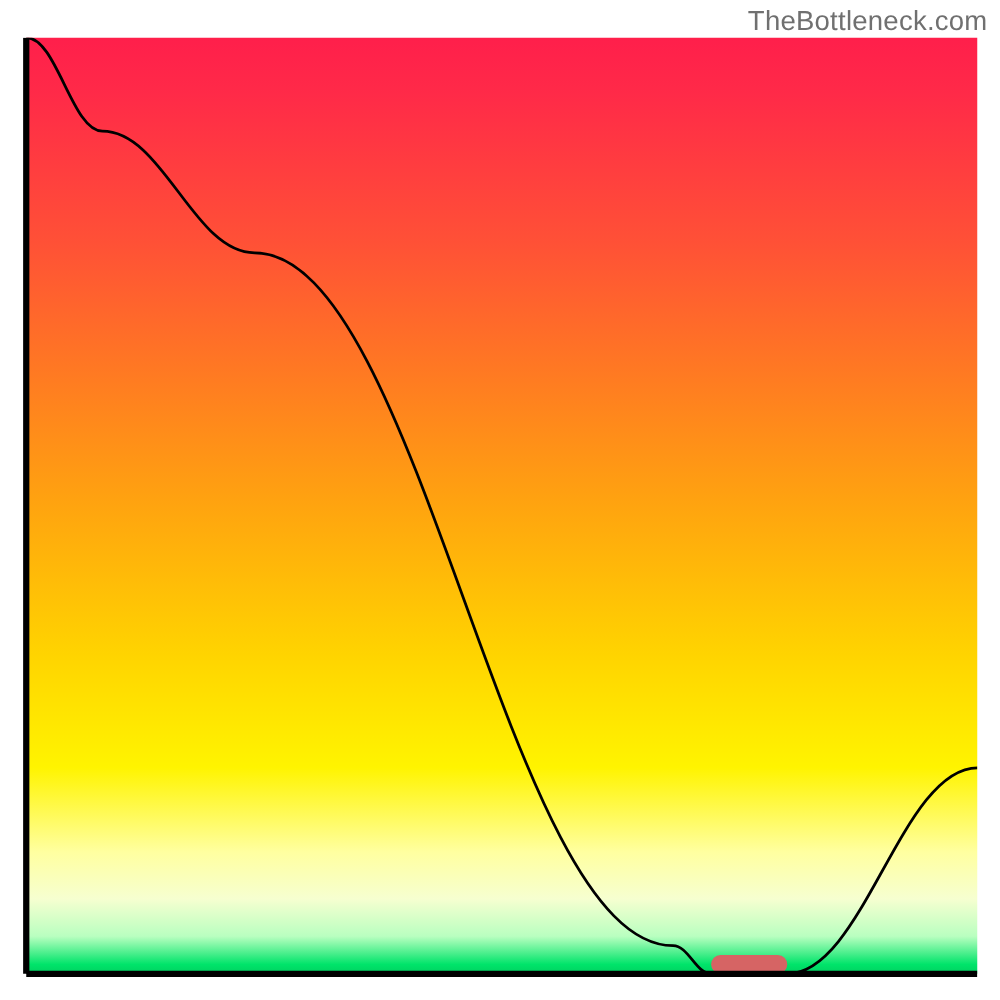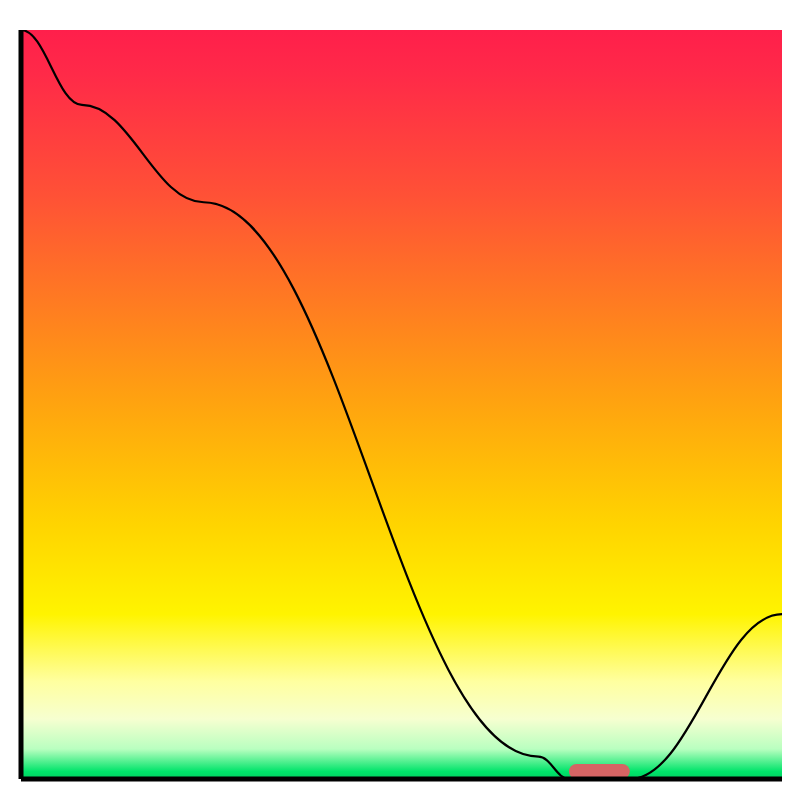--- a/index.html
+++ b/index.html
@@ -79,20 +79,21 @@
     width: 100%;
     height: 100%;
     pointer-events: none;
   }
 </style>
 </head>
 <body>
 
 <div class="container">
 
+  <div class="watermark">TheBottleneck.com</div>
 
   <div class="plot-frame">
 
     <div class="plot-area">
       <div class="gradient-bg"></div>
 
       <svg class="curve" viewBox="0 0 764 752" preserveAspectRatio="none">
         <g>
           <path id="curve-path" d="M 3 0 C 27.352000000000004 0 39.528 74.89999999999998 63.88 74.89999999999998 C 112.584 74.89999999999998 136.936 172.26999999999998 185.64 172.26999999999998 C 319.576 172.26999999999998 386.544 726.53 520.48 726.53 C 532.656 726.53 538.744 749 550.92 749 C 575.272 749 587.448 749 611.8000000000001 749 C 672.6800000000001 749 703.12 584.22 764 584.22 " fill="none" stroke="#000000" stroke-width="2.2"></path>
           <rect id="marker-rect" x="550.92" y="734.012" width="60.88000000000011" height="14.988" rx="7.494" ry="7.494" fill="#d66464"></rect>

